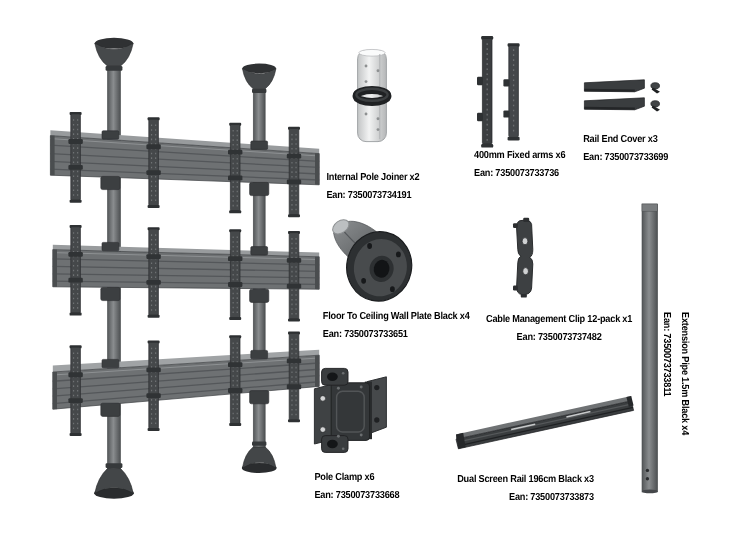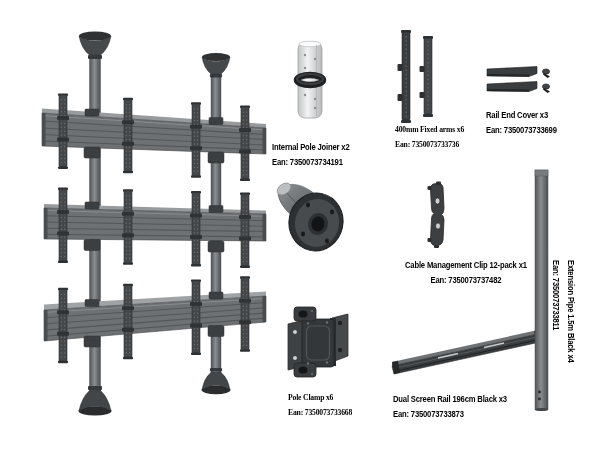--- a/index.html
+++ b/index.html
@@ -158,21 +158,21 @@
       <circle cx="27" cy="70" r="1.2" fill="#8e9192"></circle>
       <ellipse cx="22" cy="42" rx="13" ry="5" fill="none" stroke="#1f2123" stroke-width="6.5"></ellipse>
       <ellipse cx="22" cy="41" rx="13" ry="5" fill="none" stroke="#3c3f41" stroke-width="2"></ellipse>
     </svg>
     <div class="lbl" style="left:2px;top:102px;">
       <div>Internal Pole Joiner x2</div>
       <div>Ean: 7350073734191</div>
     </div>
   </div>
 
-  <div class="part" style="left:393px;top:26px;width:115px;height:132px;font-family:Liberation Serif, serif;">
+  <div class="part" style="left:393px;top:26px;width:115px;height:132px;">
     <svg style="left:1px;top:2px;" width="52" height="96" viewBox="0 0 52 96">
       <g>
         <rect x="7" y="2" width="10" height="3" rx="1" fill="#2e3133"></rect>
         <rect x="8" y="4" width="8" height="88" rx="1" fill="#3b3e40" stroke="#26282a" stroke-width="0.6"></rect>
         <rect x="7" y="92" width="10" height="3" rx="1" fill="#2e3133"></rect>
         <line x1="12" y1="8" x2="12" y2="90" stroke="#6b6e70" stroke-width="1.1" stroke-dasharray="1.4,2.8"></line>
         <rect x="3.5" y="36" width="5" height="7" rx="1" fill="#2e3133"></rect>
         <rect x="3.5" y="66" width="5" height="7" rx="1" fill="#2e3133"></rect>
       </g>
       <g>
@@ -225,39 +225,43 @@
       <ellipse cx="16" cy="11" rx="7.5" ry="5" transform="rotate(-35 16 11)" fill="#bcbfc1" stroke="#8d9092" stroke-width="0.8"></ellipse>
       <ellipse cx="48" cy="44" rx="27" ry="29" transform="rotate(12 48 44)" fill="#2d3032" stroke="#1c1e20" stroke-width="1"></ellipse>
       <ellipse cx="49" cy="45" rx="22" ry="24" transform="rotate(12 49 45)" fill="#484b4d"></ellipse>
       <ellipse cx="50" cy="46" rx="10" ry="11" transform="rotate(12 50 46)" fill="#2d3032"></ellipse>
       <ellipse cx="50" cy="46" rx="6.5" ry="7.5" transform="rotate(12 50 46)" fill="#121416"></ellipse>
       <ellipse cx="40" cy="27" rx="2" ry="2.4" fill="#17191b"></ellipse>
       <ellipse cx="64" cy="34" rx="2" ry="2.4" fill="#17191b"></ellipse>
       <ellipse cx="35" cy="56" rx="2" ry="2.4" fill="#17191b"></ellipse>
       <ellipse cx="59" cy="63" rx="2" ry="2.4" fill="#17191b"></ellipse>
     </svg>
+    <div class="lbl" style="left:4px;top:80px;">
+      <div>Floor To Ceiling Wall Plate Black x4</div>
+      <div>Ean: 7350073733651</div>
+    </div>
   </div>
 
   <div class="part" style="left:404px;top:178px;width:125px;height:120px;">
     <svg style="left:18px;top:2px;" width="32" height="70" viewBox="0 0 32 70">
       <path d="M11,4 Q20,2 21,7 L22,28 Q22,33 19.5,34.5 Q22,36 22,40 L21,60 Q20.5,66 13,65.5 Q8.5,65 8.5,59 L9.5,39 Q9.5,35 12,33.5 Q9.5,32 9.5,28 L8.5,10 Q8.5,5 11,4 Z" fill="#3d4042" stroke="#26282a" stroke-width="0.8"></path>
       <rect x="5.5" y="6" width="4" height="4" rx="1" fill="#2c2e30"></rect>
       <rect x="5.5" y="58" width="4" height="4" rx="1" fill="#2c2e30"></rect>
       <rect x="12" y="65" width="5" height="3" rx="1" fill="#2c2e30"></rect>
       <rect x="14" y="1.5" width="5" height="3.5" rx="1" fill="#2c2e30"></rect>
       <ellipse cx="15.5" cy="21" rx="2.4" ry="3" fill="#cfd1d2" stroke="#202224" stroke-width="0.6"></ellipse>
       <ellipse cx="16" cy="46" rx="2.4" ry="3" fill="#cfd1d2" stroke="#202224" stroke-width="0.6"></ellipse>
     </svg>
     <div class="lbl" style="left:1px;top:80px;text-align:center;">
       <div>Cable Management Clip 12-pack x1</div>
       <div>Ean: 7350073737482</div>
     </div>
   </div>
 
-  <div class="part" style="left:276px;top:298px;width:115px;height:126px;font-family:Liberation Serif, serif;">
+  <div class="part" style="left:250px;top:298px;width:115px;height:126px;">
     <svg style="left:4px;top:2px;" width="76" height="84" viewBox="0 0 76 84">
       <polygon points="52,18 68,14 68,56 52,62" fill="#46494b" stroke="#2b2d2f" stroke-width="0.8"></polygon>
       <circle cx="60" cy="23" r="2.2" fill="#1f2123"></circle>
       <circle cx="60" cy="50" r="2.2" fill="#1f2123"></circle>
       <polygon points="8,24 24,20 24,66 8,70" fill="#3f4244" stroke="#2b2d2f" stroke-width="0.8"></polygon>
       <circle cx="15" cy="32" r="2.3" fill="#d4d5d6" stroke="#202224" stroke-width="0.5"></circle>
       <circle cx="15" cy="58" r="2.3" fill="#d4d5d6" stroke="#202224" stroke-width="0.5"></circle>
       <rect x="50" y="18" width="6" height="48" fill="#2a2c2e"></rect>
       <rect x="22" y="19" width="32" height="48" rx="3" fill="#343739" stroke="#1f2123" stroke-width="0.8"></rect>
       <rect x="26.5" y="26" width="23" height="34" rx="5" fill="none" stroke="#525557" stroke-width="1.2"></rect>
@@ -275,21 +279,21 @@
       <circle cx="47" cy="22.5" r="1.2" fill="#6b6e70"></circle>
       <circle cx="28" cy="63.5" r="1.2" fill="#6b6e70"></circle>
       <circle cx="47" cy="62.5" r="1.2" fill="#6b6e70"></circle>
     </svg>
     <div class="lbl" style="left:12px;top:92px;">
       <div>Pole Clamp x6</div>
       <div>Ean: 7350073733668</div>
     </div>
   </div>
 
-  <div class="part" style="left:388px;top:324px;width:160px;height:100px;">
+  <div class="part" style="left:376px;top:324px;width:160px;height:100px;text-align:right;">
     <svg style="left:0;top:2px;" width="160" height="54" viewBox="0 0 160 54">
       <polygon points="4,36 150,4 150,8 4,40" fill="#6f7274"></polygon>
       <polygon points="4,40 150,8 152,16 6,48" fill="#3a3d3f" stroke="#202224" stroke-width="0.6"></polygon>
       <line x1="5" y1="42.5" x2="151" y2="10.5" stroke="#55585a" stroke-width="1"></line>
       <line x1="6" y1="45.5" x2="151.5" y2="13.5" stroke="#1f2123" stroke-width="1"></line>
       <line x1="50" y1="32" x2="70" y2="27.5" stroke="#c7c9ca" stroke-width="1.3"></line>
       <line x1="96" y1="21.5" x2="116" y2="17" stroke="#c7c9ca" stroke-width="1.3"></line>
       <polygon points="4,36 10,34.7 12,46.7 6,48" fill="#26282a"></polygon>
       <polygon points="146,4.9 150,4 152,12 148,13" fill="#26282a"></polygon>
     </svg>

